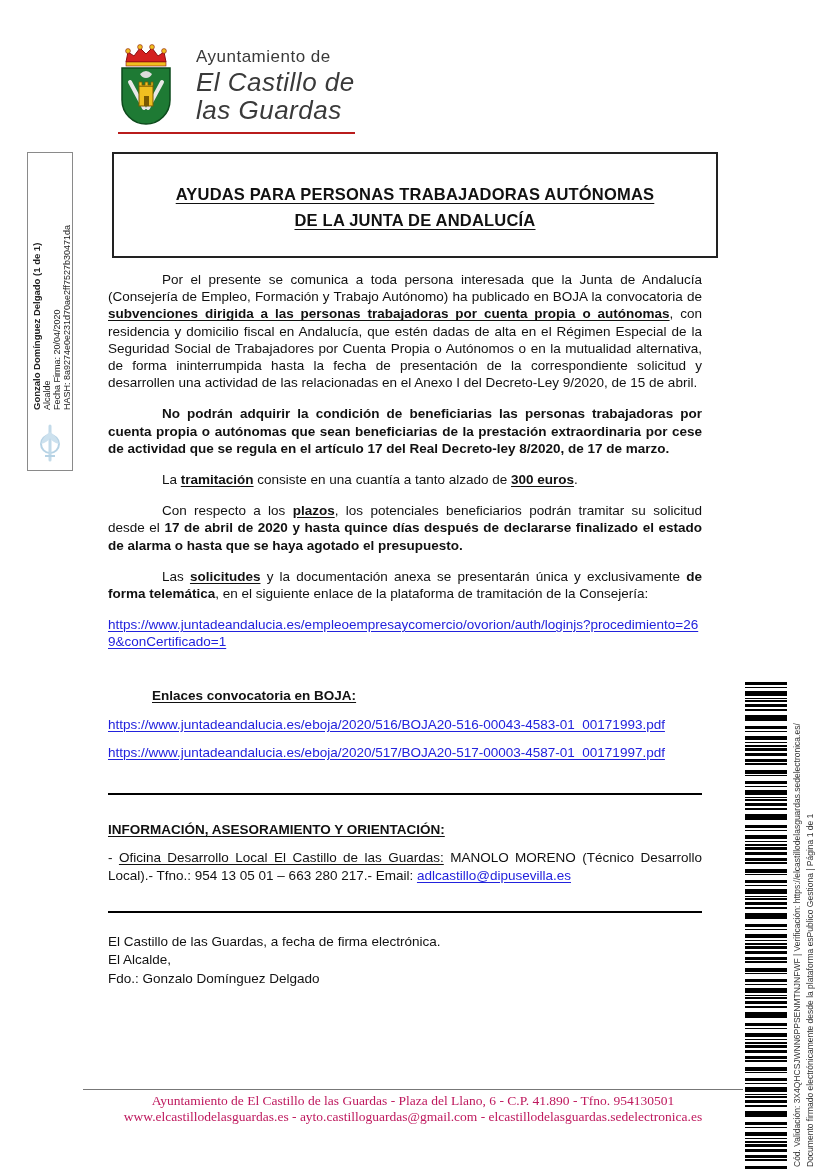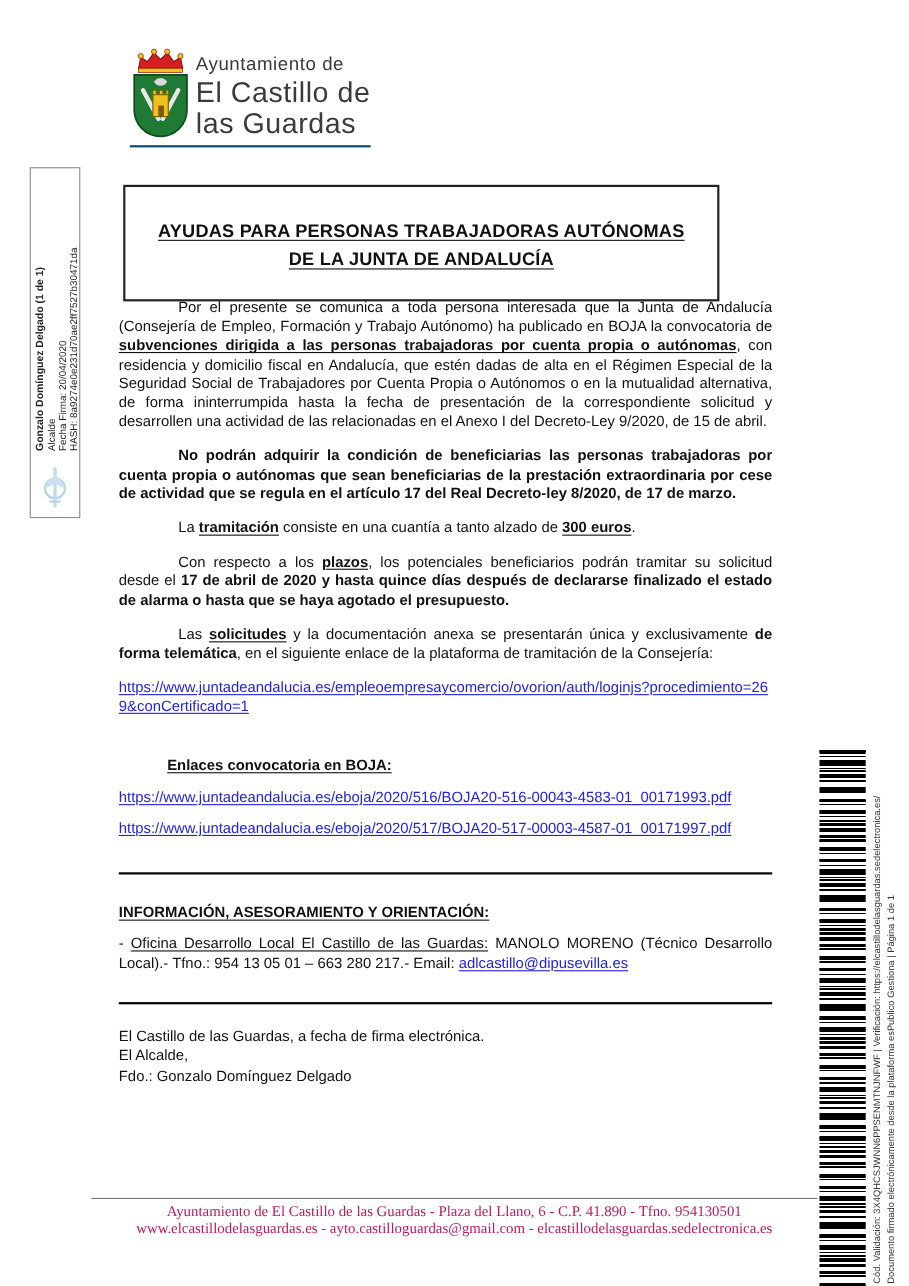--- a/index.html
+++ b/index.html
@@ -9,28 +9,28 @@
     width:826px; height:1169px;
     background:#ffffff;
     font-family:"Liberation Sans", sans-serif;
     color:#111;
     overflow:hidden;
   }
 
   
   .logo-block {
     position:absolute; left:118px; top:42px;
-    display:flex; align-items:center; gap:4px;
+    display:flex; align-items:flex-start; gap:22px;
     padding-bottom:4px;
-    border-bottom:2px solid #0c4a6e;
+    border-bottom:2px solid #b91c1c;
   }
   .logo-shield { width:56px; height:86px; flex:0 0 auto; }
   .logo-text { line-height:1; padding-top:6px; }
   .logo-text .l1 { font-size:17px; color:#3a3a3a; letter-spacing:.5px; margin-bottom:4px; }
-  .logo-text .l2, .logo-text .l3 { font-size:26px; color:#3a3a3a; letter-spacing:.5px; margin-bottom:2px; }
+  .logo-text .l2, .logo-text .l3 { font-size:26px; color:#3a3a3a; letter-spacing:.5px; margin-bottom:2px;font-style:italic; }
 
   
   .stamp-box {
     position:absolute; left:27px; top:152px;
     width:46px; height:319px;
     border:1px solid #8a8a8a;
     background:#fff;
   }
   .stamp-rot {
     position:absolute; left:32px; top:410px;
@@ -41,22 +41,22 @@
     width:248px; height:40px;
     transform:rotate(-90deg); transform-origin:0 0;
     font-size:9px; line-height:10px; color:#222;
     white-space:nowrap;
   }
   .stamp-rot-inner .signer { font-weight:bold; font-size:9.5px; }
   .stamp-emblem { position:absolute; left:50%; bottom:6px; transform:translateX(-50%); opacity:.85; }
 
   
   .title-box {
-    position:absolute; left:112px; top:168px;
-    width:542px; height:106px;
+    position:absolute; left:112px; top:152px;
+    width:606px; height:106px;
     border:2px solid #222;
     text-align:center;
     padding-top:27px;
   }
   .title-box .t-line {
     font-size:16.5px; font-weight:bold; letter-spacing:.2px;
     line-height:26px;
     text-decoration:underline;
     text-underline-offset:3px;
   }

